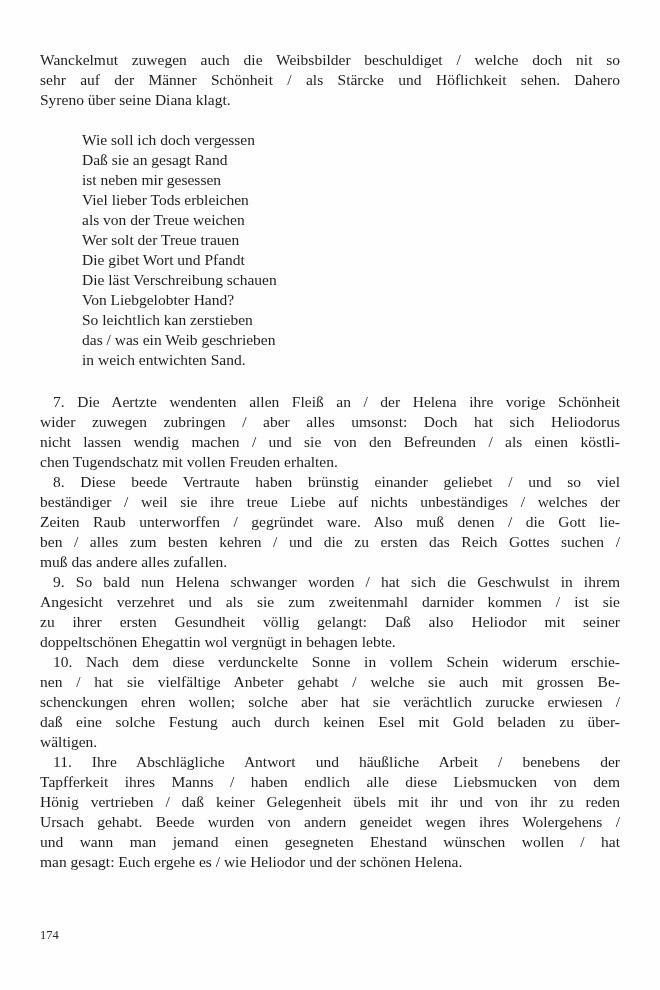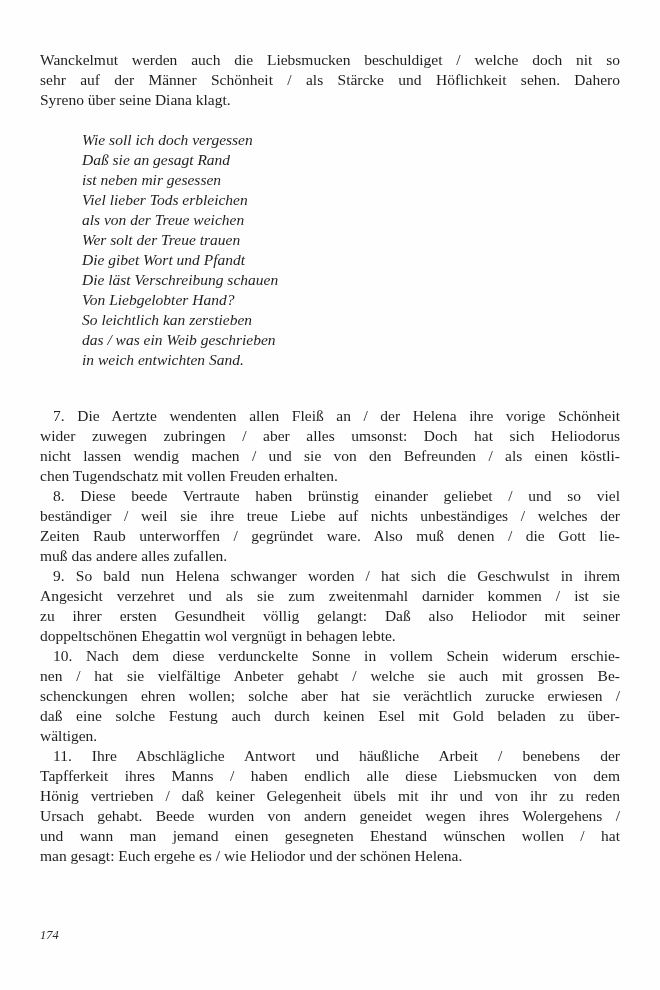--- a/index.html
+++ b/index.html
@@ -27,42 +27,40 @@
     line-height: 20px;
   }
   .prose .line.just {
     text-align: justify;
     text-align-last: justify;
   }
   .prose .line.fli {
     text-indent: 13px;
   }
   .verse {
-    margin: 20px 0 36px 42px;
-    font-style: italic;
+    margin: 20px 0 22px 42px;
   }
   .verse .line {
     text-align: left;
   }
   .page-number {
     position: absolute;
     left: 40px;
     top: 928px;
     font-size: 12.5px;
     color: #2a2a2a;
-    font-style: italic;
   }
 </style>
 </head>
 <body>
 
 <div class="page">
   <div id="content">
       <div class="prose">
-        <div class="line just">Wanckelmut werden auch die Liebsmucken beschuldiget / welche doch nit so</div>
+        <div class="line just">Wanckelmut zuwegen auch die Weibsbilder beschuldiget / welche doch nit so</div>
         <div class="line just">sehr auf der Männer Schönheit / als Stärcke und Höflichkeit sehen. Dahero</div>
         <div class="line">Syreno über seine Diana klagt.</div>
       </div>
       <div class="verse">
         <div class="line">Wie soll ich doch vergessen</div>
         <div class="line">Daß sie an gesagt Rand</div>
         <div class="line">ist neben mir gesessen</div>
         <div class="line">Viel lieber Tods erbleichen</div>
         <div class="line">als von der Treue weichen</div>
         <div class="line">Wer solt der Treue trauen</div>
@@ -76,20 +74,21 @@
       <div class="prose">
         <div class="line just fli">7. Die Aertzte wendenten allen Fleiß an / der Helena ihre vorige Schönheit</div>
         <div class="line just">wider zuwegen zubringen / aber alles umsonst: Doch hat sich Heliodorus</div>
         <div class="line just">nicht lassen wendig machen / und sie von den Befreunden / als einen köstli-</div>
         <div class="line">chen Tugendschatz mit vollen Freuden erhalten.</div>
       </div>
       <div class="prose">
         <div class="line just fli">8. Diese beede Vertraute haben brünstig einander geliebet / und so viel</div>
         <div class="line just">beständiger / weil sie ihre treue Liebe auf nichts unbeständiges / welches der</div>
         <div class="line just">Zeiten Raub unterworffen / gegründet ware. Also muß denen / die Gott lie-</div>
+        <div class="line just">ben / alles zum besten kehren / und die zu ersten das Reich Gottes suchen /</div>
         <div class="line">muß das andere alles zufallen.</div>
       </div>
       <div class="prose">
         <div class="line just fli">9. So bald nun Helena schwanger worden / hat sich die Geschwulst in ihrem</div>
         <div class="line just">Angesicht verzehret und als sie zum zweitenmahl darnider kommen / ist sie</div>
         <div class="line just">zu ihrer ersten Gesundheit völlig gelangt: Daß also Heliodor mit seiner</div>
         <div class="line">doppeltschönen Ehegattin wol vergnügt in behagen lebte.</div>
       </div>
       <div class="prose">
         <div class="line just fli">10. Nach dem diese verdunckelte Sonne in vollem Schein widerum erschie-</div>

